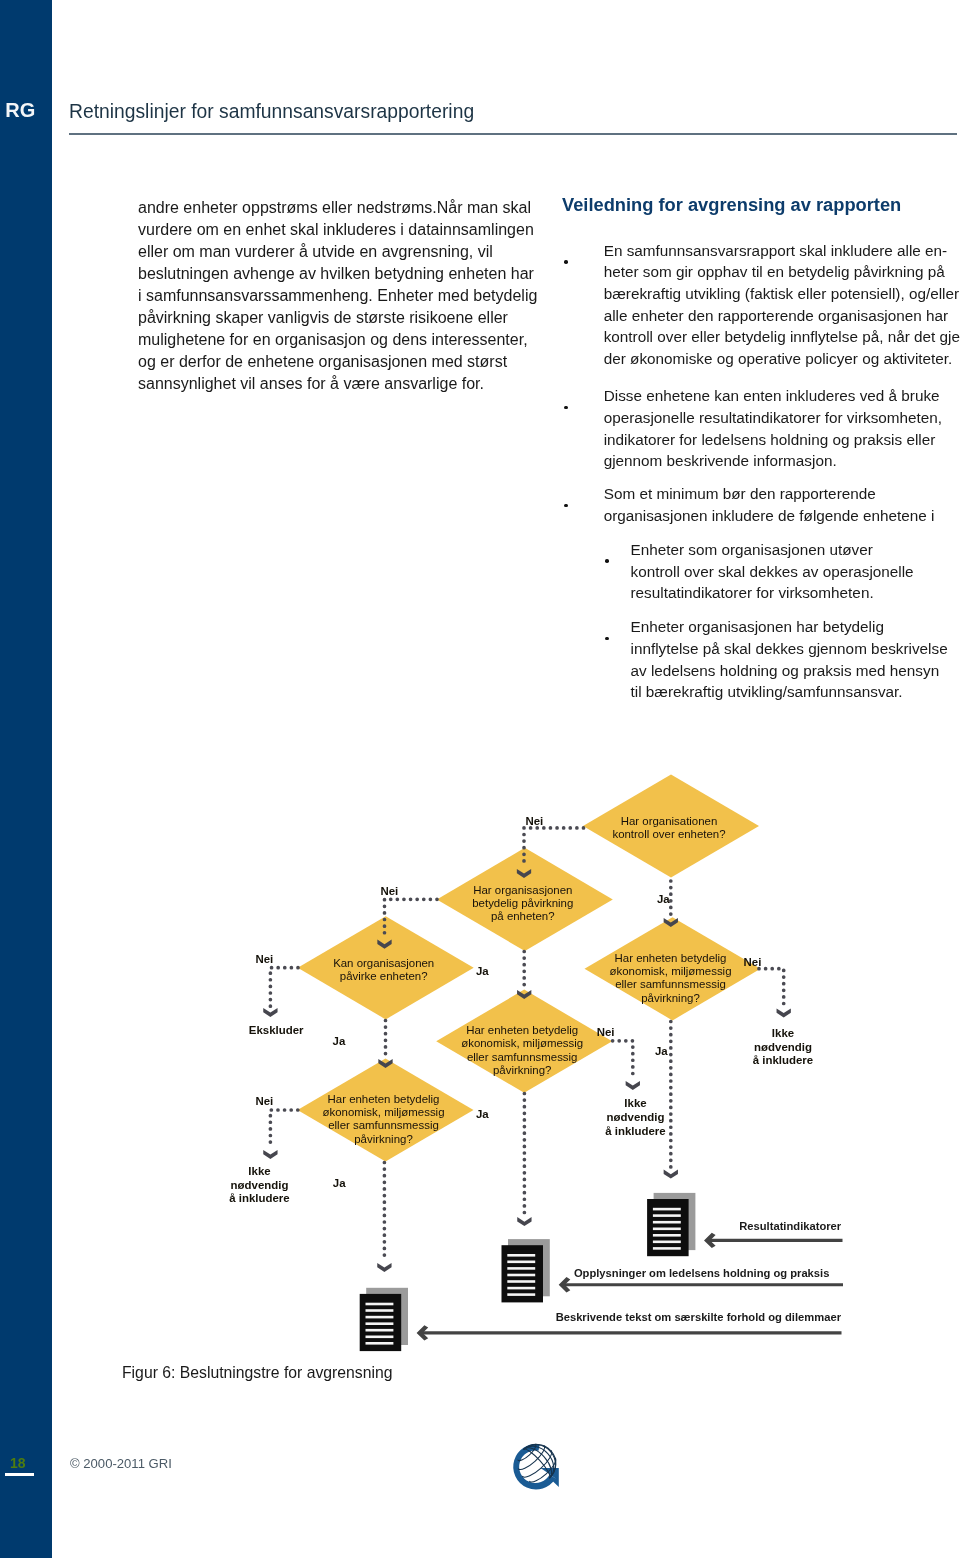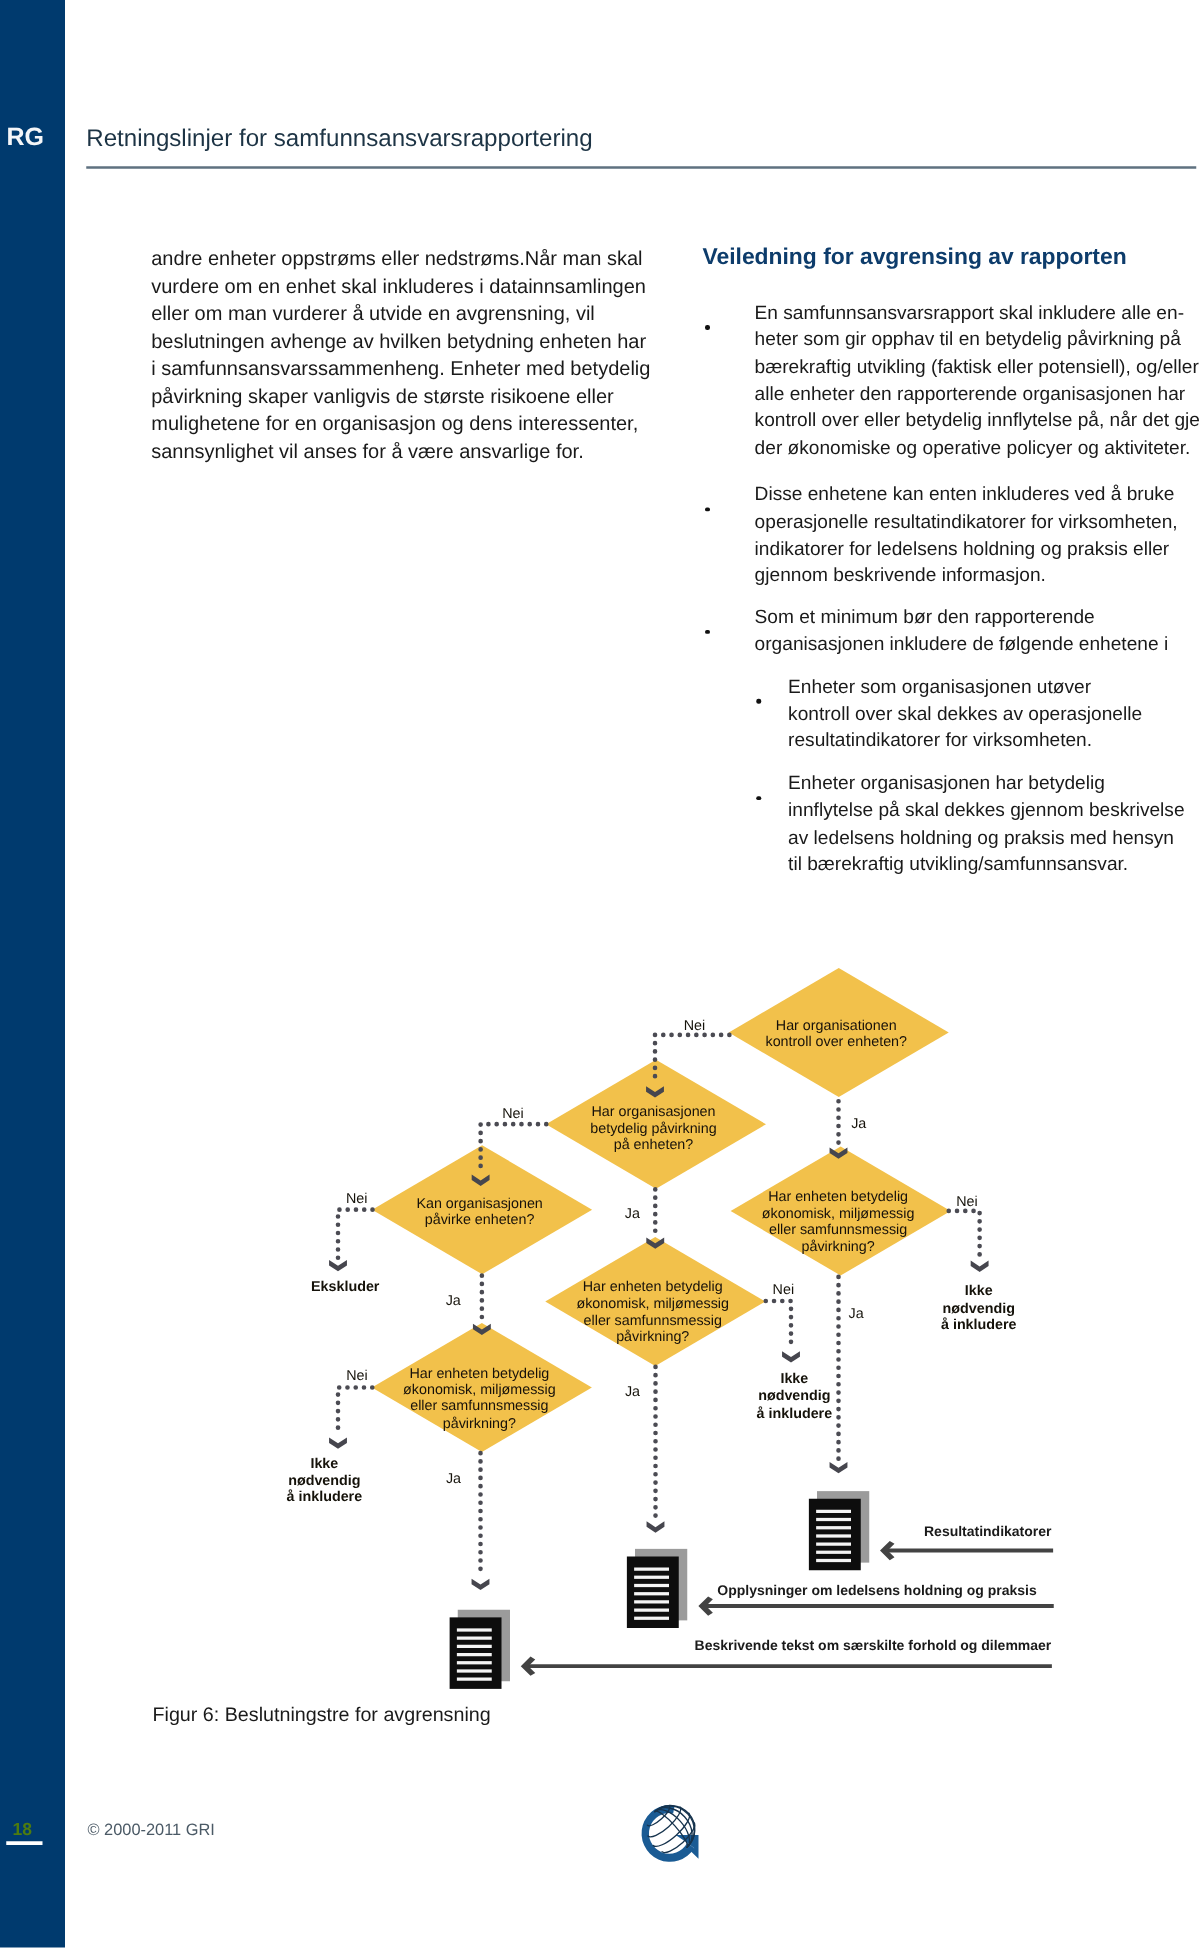--- a/index.html
+++ b/index.html
@@ -7,37 +7,37 @@
   body{width:960px;height:1558px;background:#fff;font-family:"Liberation Sans",sans-serif;
        overflow:hidden;position:relative;-webkit-font-smoothing:antialiased;text-rendering:geometricPrecision;}
   .page{position:absolute;left:0;top:0;width:960px;height:1558px;background:#fff;transform:translateZ(0);}
   #sidebar{position:absolute;left:0;top:0;width:52px;height:1558px;background:#003a6e;}
   #rg{position:absolute;left:5.2px;top:97px;color:#f4f6f8;font-size:20px;font-weight:bold;line-height:26px;}
   #hdr-title{position:absolute;left:69px;top:101px;font-size:19.3px;color:#1d3445;line-height:22px;white-space:nowrap;}
   #hdr-rule{position:absolute;left:69px;top:133px;width:888px;height:1.5px;background:#5f7180;}
   #pgnum{position:absolute;left:10px;top:1454px;color:#4d7c0f;font-size:14px;font-weight:bold;line-height:18px;}
   #pgnum-ul{position:absolute;left:5.2px;top:1473.4px;width:29px;height:2.9px;background:#fff;}
   #copyright{position:absolute;left:70px;top:1455.5px;font-size:13.1px;color:#4b5a66;line-height:16px;}
-  #colL{position:absolute;left:121px;top:197px;width:400px;font-size:16px;line-height:22.05px;color:#1a1a1a;text-align:left;}
+  #colL{position:absolute;left:138px;top:197px;width:400px;font-size:16px;line-height:22.05px;color:#1a1a1a;text-align:left;}
   #colR{position:absolute;left:562px;top:239.5px;width:400px;}
   #rh{position:absolute;left:562px;top:195px;font-size:18.3px;color:#0d3c6b;font-weight:bold;line-height:20px;margin:0;white-space:nowrap;}
   #colR .blist{margin:0;padding:0;list-style:none;font-size:15.3px;line-height:21.7px;color:#1a1a1a;}
   #colR .blist>li{position:relative;padding-left:41.7px;margin-top:15.5px;width:357px;}
   #colR .blist>li:first-child{margin-top:0;}
   #colR .blist>li:nth-child(3){margin-top:11px;}
   #colR .blist>li>.bul{position:absolute;left:2.1px;top:20.5px;width:3.5px;height:3.5px;border-radius:50%;background:#111;font-size:0;}
   #colR .blist2>li>.bul{position:absolute;left:1.6px;top:20.5px;width:3.5px;height:3.5px;border-radius:50%;background:#111;font-size:0;}
   .ln{display:block;white-space:nowrap;}
   #colR .blist2{margin:12.1px 0 0 0;padding:0;list-style:none;}
   #colR .blist2>li{position:relative;padding-left:26.8px;margin-top:12.4px;width:330px;}
   #figcap{position:absolute;left:122px;top:1362.5px;font-size:15.75px;color:#1a1a1a;line-height:20px;}
   #fig{position:absolute;left:0;top:0;width:960px;height:1558px;}
   .dtxt{position:absolute;width:180px;text-align:center;font-weight:normal;font-size:11.45px;
         line-height:13.35px;color:#17110a;}
-  .elbl{position:absolute;width:60px;text-align:center;font-weight:normal;font-size:11.45px;line-height:13.35px;color:#15120a;}
+  .elbl{position:absolute;width:60px;text-align:left;font-weight:bold;font-size:11.45px;line-height:13.35px;color:#15120a;}
   .tlbl{position:absolute;width:120px;text-align:center;font-weight:bold;font-size:11.45px;line-height:13.6px;color:#15120a;}
   #grilogo{position:absolute;left:513.3px;top:1444.2px;width:46px;height:46px;}
   #grilogo svg{overflow:visible;display:block;}
   .olbl{position:absolute;width:400px;text-align:right;font-weight:bold;font-size:11.2px;line-height:13px;color:#1a1a1a;white-space:nowrap;}
 </style>
 </head>
 <body>
 
 <div class="page">
   <div id="sidebar"></div>
@@ -45,20 +45,21 @@
   <div id="hdr-title">Retningslinjer for samfunnsansvarsrapportering</div>
   <div id="hdr-rule"></div>
   <div id="colL">
     <div class="ln">andre enheter oppstrøms eller nedstrøms.Når man skal</div>
     <div class="ln">vurdere om en enhet skal inkluderes i datainnsamlingen</div>
     <div class="ln">eller om man vurderer å utvide en avgrensning, vil</div>
     <div class="ln">beslutningen avhenge av hvilken betydning enheten har</div>
     <div class="ln">i samfunnsansvarssammenheng. Enheter med betydelig</div>
     <div class="ln">påvirkning skaper vanligvis de største risikoene eller</div>
     <div class="ln">mulighetene for en organisasjon og dens interessenter,</div>
+    <div class="ln">og er derfor de enhetene organisasjonen med størst</div>
     <div class="ln">sannsynlighet vil anses for å være ansvarlige for.</div>
   </div>
   <div id="rh">Veiledning for avgrensing av rapporten</div>
   <div id="colR">
     <ul class="blist">
       <li><span class="bul">•</span><span class="bt">
         <span class="ln">En samfunnsansvarsrapport skal inkludere alle en-</span>
         <span class="ln">heter som gir opphav til en betydelig påvirkning på</span>
         <span class="ln">bærekraftig utvikling (faktisk eller potensiell), og/eller</span>
         <span class="ln">alle enheter den rapporterende organisasjonen har</span>

